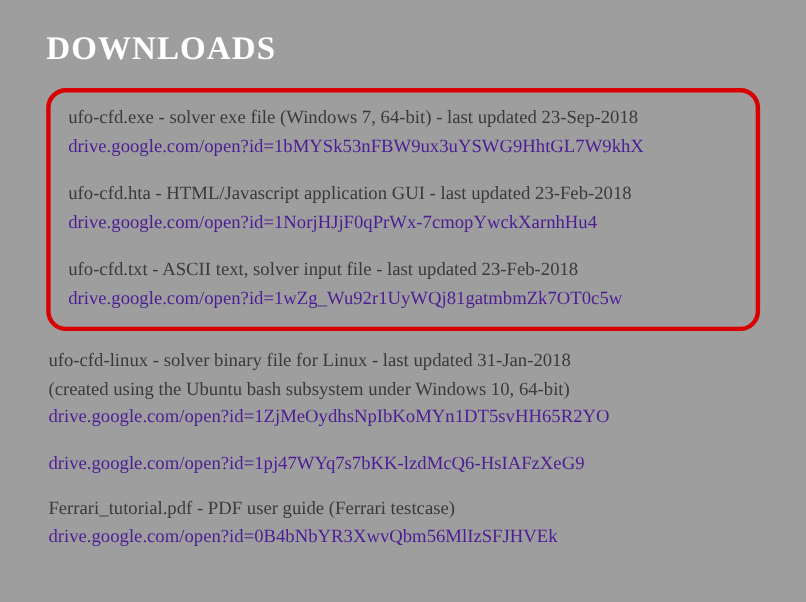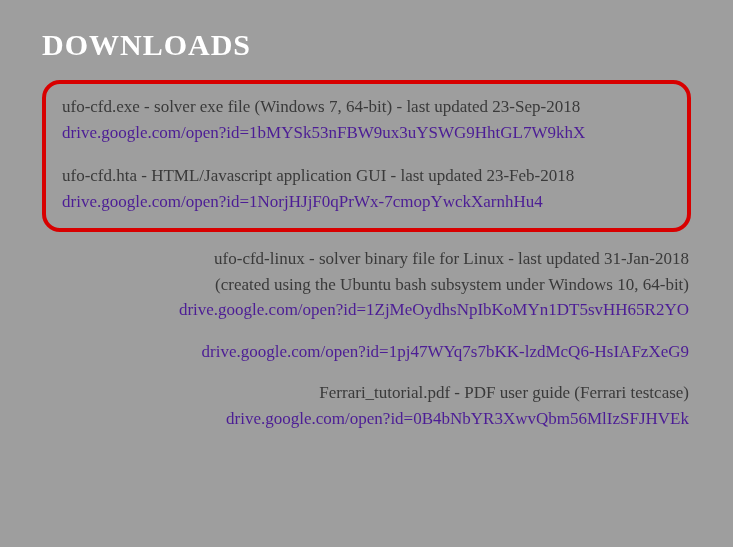--- a/index.html
+++ b/index.html
@@ -33,36 +33,39 @@
   .desc {
     color: #3a3a3a;
   }
   .url {
     color: #4c1d95;
   }
   .outside-items .item {
     padding-left: 2px;
     padding-right: 2px;
     margin-bottom: 16px;
-    text-align: right;
   }
 </style>
 </head>
 <body>
 
 <div class="title">DOWNLOADS</div>
 
 <div class="highlight-box">
   <div class="item">
     <div class="desc">ufo-cfd.exe - solver exe file (Windows 7, 64-bit) - last updated 23-Sep-2018</div>
     <div class="url">drive.google.com/open?id=1bMYSk53nFBW9ux3uYSWG9HhtGL7W9khX</div>
   </div>
   <div class="item">
     <div class="desc">ufo-cfd.hta - HTML/Javascript application GUI - last updated 23-Feb-2018</div>
     <div class="url">drive.google.com/open?id=1NorjHJjF0qPrWx-7cmopYwckXarnhHu4</div>
+  </div>
+  <div class="item">
+    <div class="desc">ufo-cfd.txt - ASCII text, solver input file - last updated 23-Feb-2018</div>
+    <div class="url">drive.google.com/open?id=1wZg_Wu92r1UyWQj81gatmbmZk7OT0c5w</div>
   </div>
 </div>
 
 <div class="outside-items">
   <div class="item">
     <div class="desc">ufo-cfd-linux - solver binary file for Linux - last updated 31-Jan-2018</div>
     <div class="desc">(created using the Ubuntu bash subsystem under Windows 10, 64-bit)</div>
     <div class="url">drive.google.com/open?id=1ZjMeOydhsNpIbKoMYn1DT5svHH65R2YO</div>
   </div>
   <div class="item">

